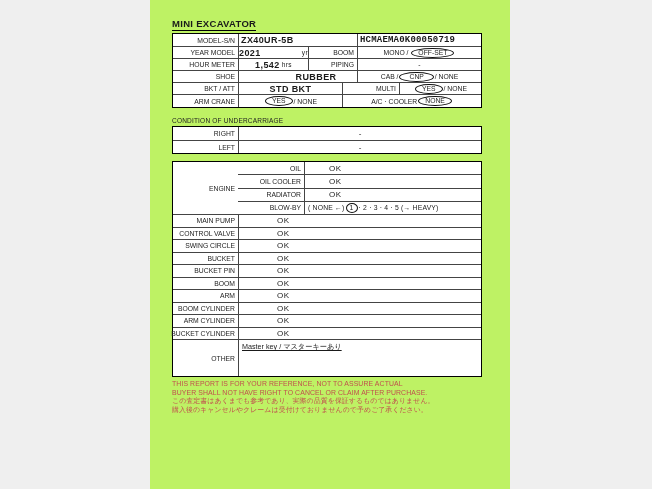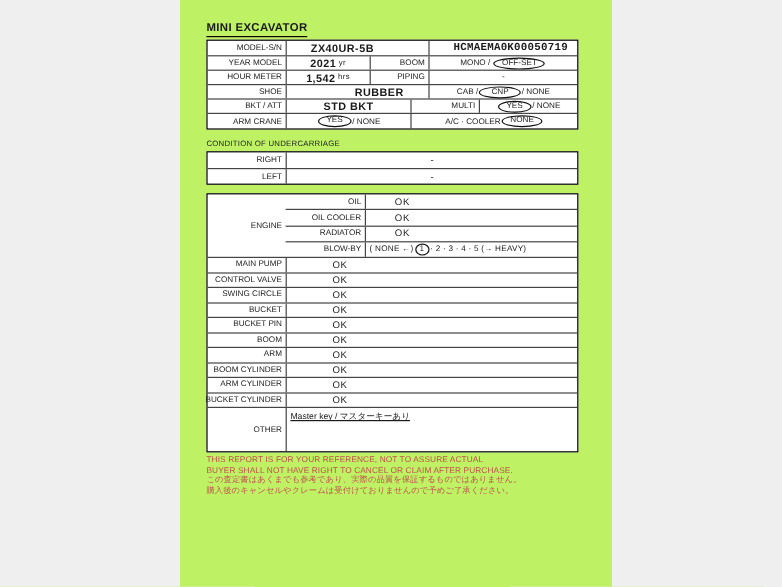--- a/index.html
+++ b/index.html
@@ -19,21 +19,21 @@
   .tbl { border:1px solid #000; width:310px; background:#fff; }
   .trow { display:flex; border-top:1px solid #444; align-items:stretch; }
   .trow:first-child { border-top:none; }
   .cell { border-left:1px solid #444; display:flex; align-items:center; min-width:0; }
   .cell:first-child { border-left:none; }
 
   .h12 { height:12px; } .h13 { height:13px; } .h125 { height:12.5px; }
   .lab { justify-content:flex-end; padding-right:3px; font-size:6.8px; color:#222; white-space:nowrap; }
   .val-lg { font-size:9px; font-weight:bold; letter-spacing:0.4px; white-space:nowrap; }
   .val-ctr { justify-content:center; }
-  .val-left { justify-content:flex-start; padding-left:20px; }
+  .val-left { justify-content:flex-start; padding-left:2px; }
   .val-sm { font-size:6.8px; justify-content:center; white-space:nowrap; }
   .unit { font-size:6.5px; font-weight:normal; margin-left:2px; }
 
   .oval {
     display:inline-block; border:1px solid #111; border-radius:50%;
     padding:0px 6px; line-height:8px; margin:0 1px;
   }
   .oval-tight { padding:0px 3px; }
   .oval-wide { padding:0px 9px; }
 
@@ -67,21 +67,21 @@
 
     
     <div class="tbl" style="margin-top:2px;">
       <div class="trow h12">
         <div class="cell lab" style="width:65px;">MODEL-S/N</div>
         <div class="cell val-lg val-left" style="width:119px;">ZX40UR-5B</div>
         <div class="cell val-lg val-left" style="flex:1; letter-spacing:0.2px;font-family:Liberation Mono, monospace;">HCMAEMA0K00050719</div>
       </div>
       <div class="trow h12">
         <div class="cell lab" style="width:65px;">YEAR MODEL</div>
-        <div class="cell val-lg val-ctr" style="width:70px;">
+        <div class="cell val-lg val-ctr" style="width:70px;justify-content:space-between;">
           <span>2021</span>
             <span class="unit">yr</span>
         </div>
         <div class="cell lab" style="width:49px;">BOOM</div>
         <div class="cell val-sm" style="flex:1;">
           <span>MONO /</span>&nbsp;
           <span class="oval">OFF-SET</span>
         </div>
       </div>
       <div class="trow h12">

